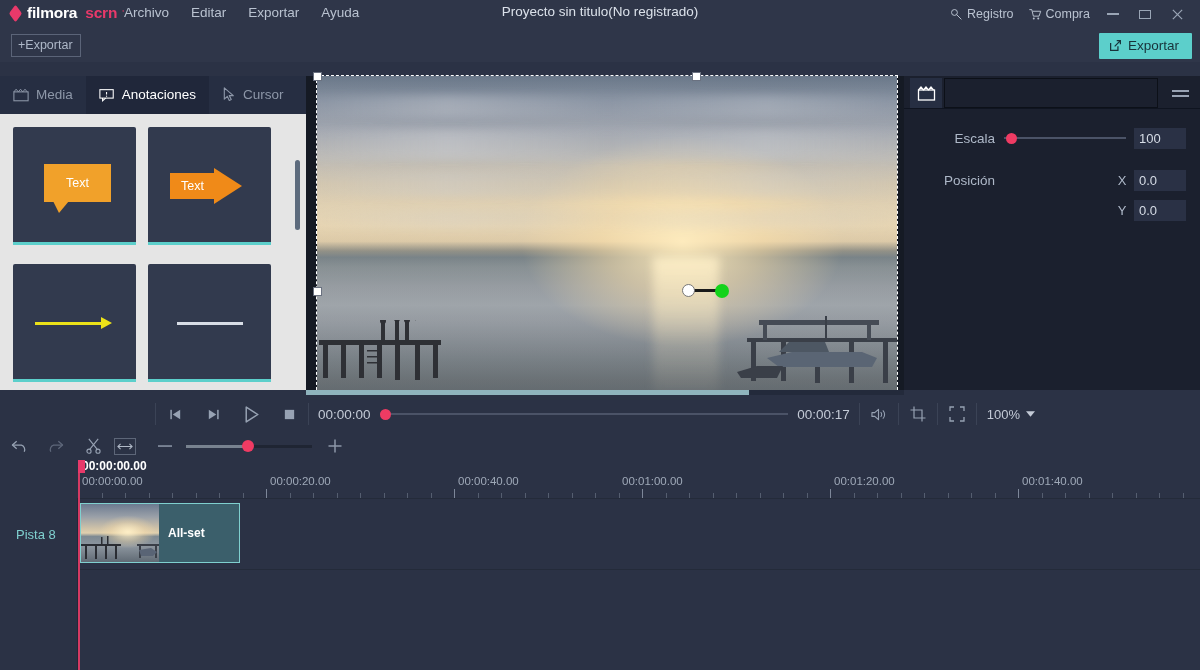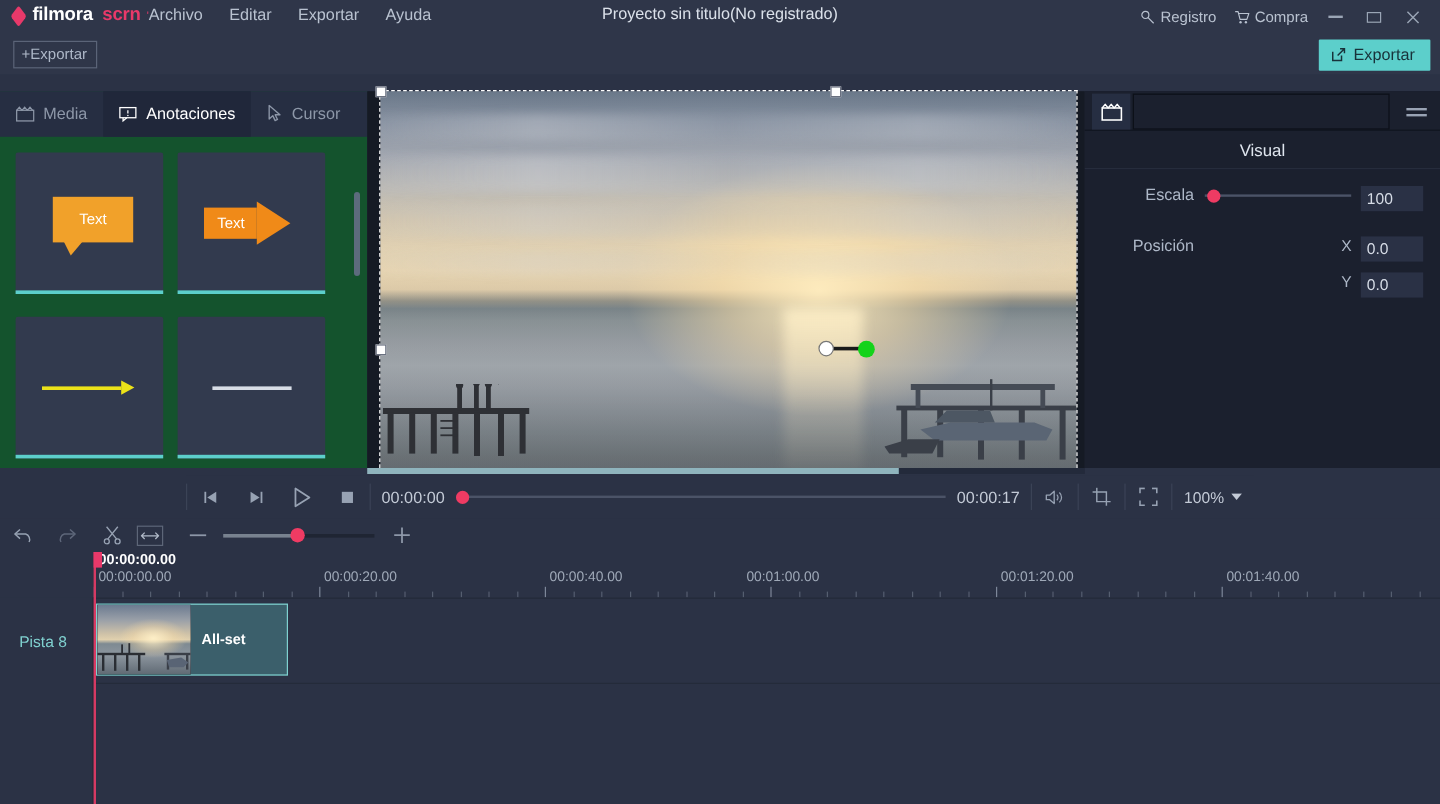--- a/index.html
+++ b/index.html
@@ -59,21 +59,21 @@
   .export-btn {
     position: absolute; right: 8px; top: 33px;
     background: #5ccfcb; color: #18323a; font-size: 13.5px;
     padding: 5px 13px 6px 10px; display: flex; align-items: center; gap: 6px;
     cursor: default; border-radius: 1px;
   }
 
   
   .leftpanel {
     position: absolute; left: 0; top: 76px; width: 306px; height: 314px;
-    background: #14532d;
+    background: #e5e5e5;
   }
   .tabstrip { display: flex; height: 38px; background: #262e42; }
   .tab {
     display: flex; align-items: center; gap: 7px; padding: 0 13px;
     font-size: 13.5px; color: #8d97a8; cursor: default; height: 38px;
     border-bottom: 1px solid transparent;
   }
   .tab.active { background: #20273a; color: #ffffff; }
   .tab svg { display: block; }
 
@@ -201,21 +201,21 @@
     display: flex; flex-direction: column; justify-content: center; gap: 3px;
     align-items: center; cursor: default;
   }
   .rp-burger i { width: 17px; height: 2px; background: #99a3b4; display: block; }
   .rp-title {
     height: 32px; display: flex; align-items: center; justify-content: center;
     font-size: 14px; color: #dfe5ee; background: #1b202e;
     border-bottom: 1px solid #262c3c;
   }
   .rp-body { padding: 14px 0 0 0; }
-  .rp-row { display: flex; height: 30px; padding: 0 14px 0 0;}
+  .rp-row { display: flex; align-items: center; height: 30px; padding: 0 14px 0 0;}
   .rp-label {
     width: 100px; text-align: right; font-size: 13.5px; color: #aeb8c8; padding-right: 9px;
   }
   .rp-slider { flex: 1; position: relative; height: 16px; display: flex; align-items: center; margin-right: 8px; }
   .rp-slider .track { width: 100%; height: 2px; background: #4b5367; }
   .rp-slider .knob {
     position: absolute; left: 2px; width: 11px; height: 11px; border-radius: 50%;
     background: #ef3b63; cursor: default;
   }
   .rp-input {
@@ -490,21 +490,20 @@
           <path d="M1 4 L3.5 1 L6 4 M6 4 L8.5 1 L11 4 M11 4 L13.5 1 L16 4" fill="none" stroke="#ffffff" stroke-width="1.2"></path>
         </svg>
       </div>
       <div class="rp-blank"></div>
       <div class="rp-burger">
         <i></i>
         <i></i>
       </div>
     </div>
 
-    <div class="rp-title">Visual</div>
 
     <div class="rp-body">
       <div class="rp-row">
         <div class="rp-label">Escala</div>
         <div class="rp-slider">
           <div class="track"></div>
           <div class="knob"></div>
         </div>
         <input class="rp-input" value="100" style="">
       </div>

